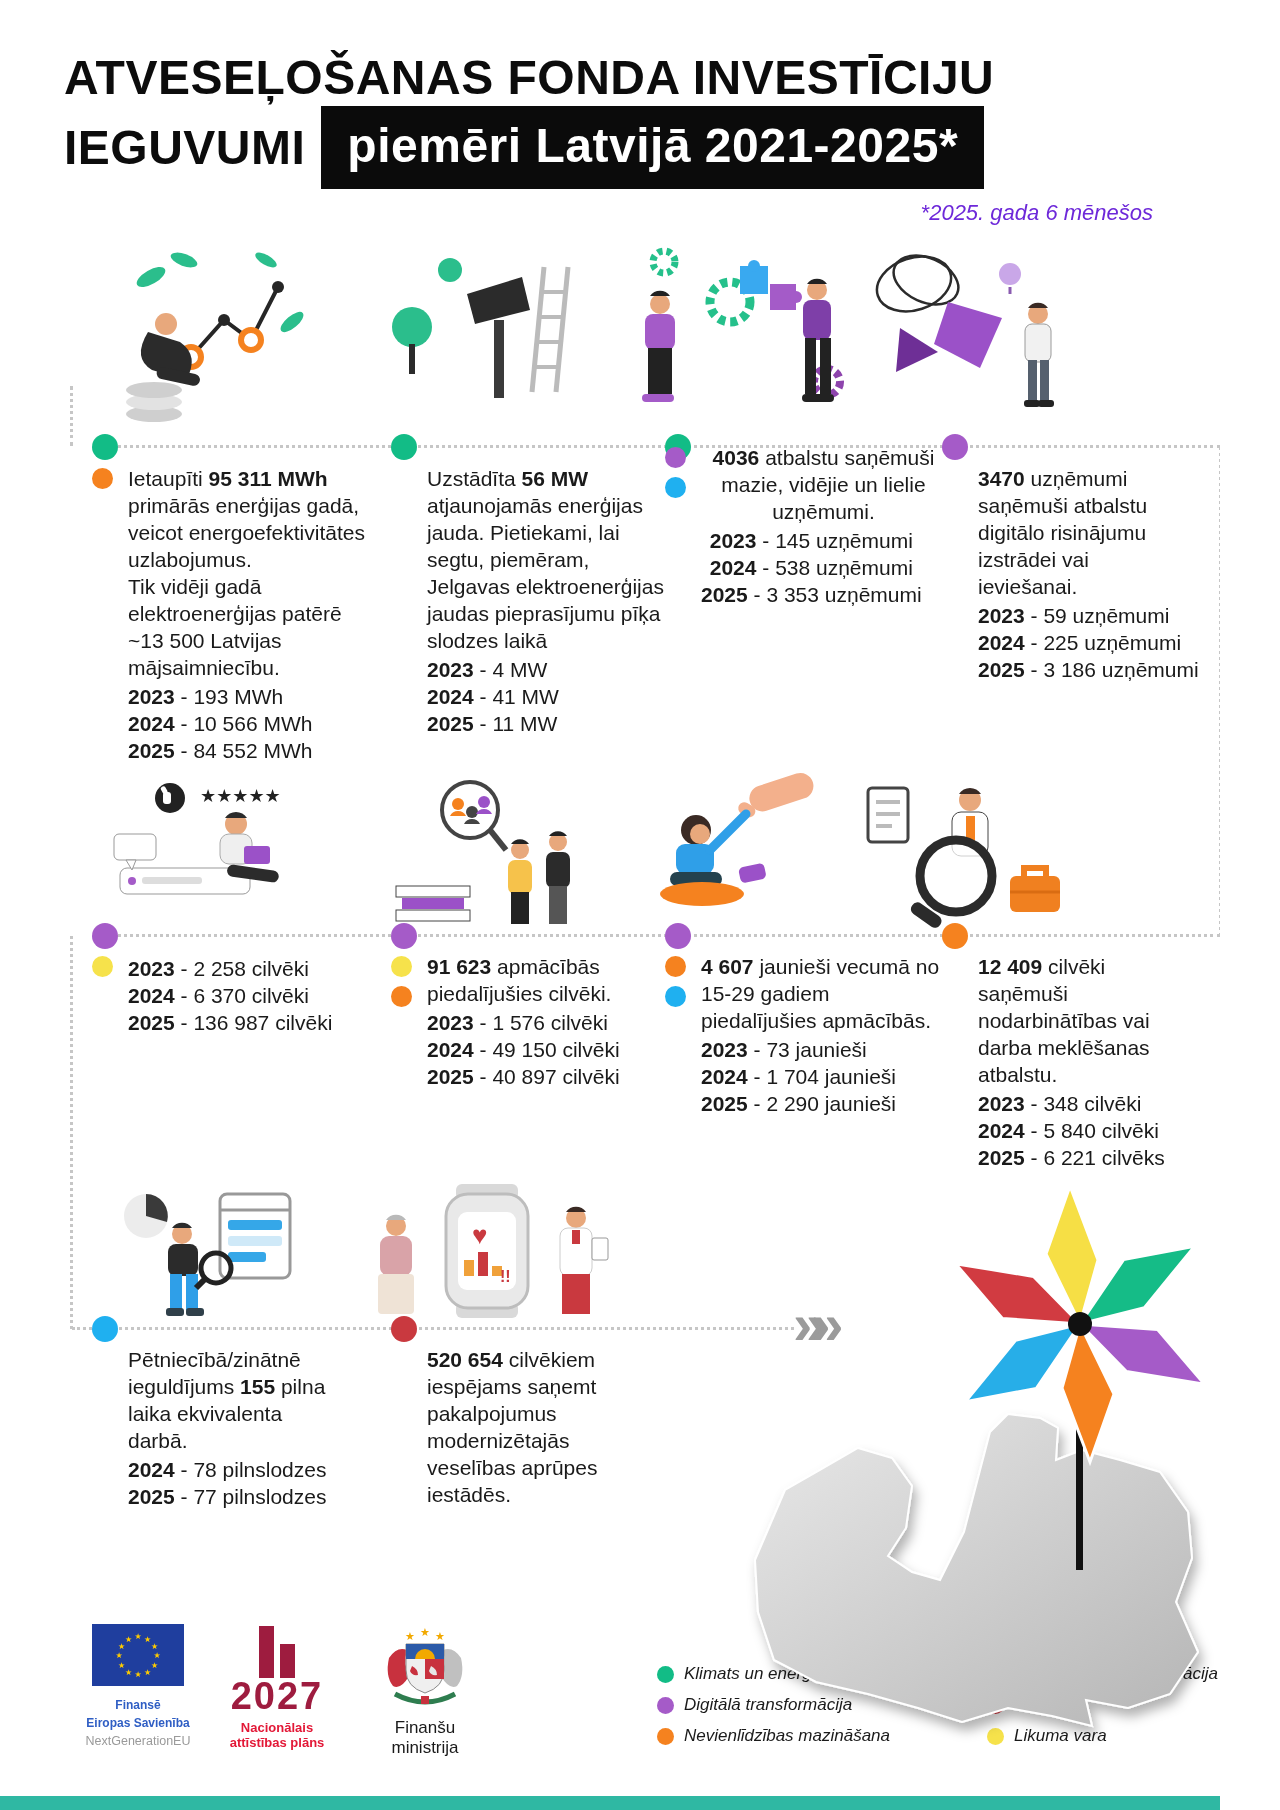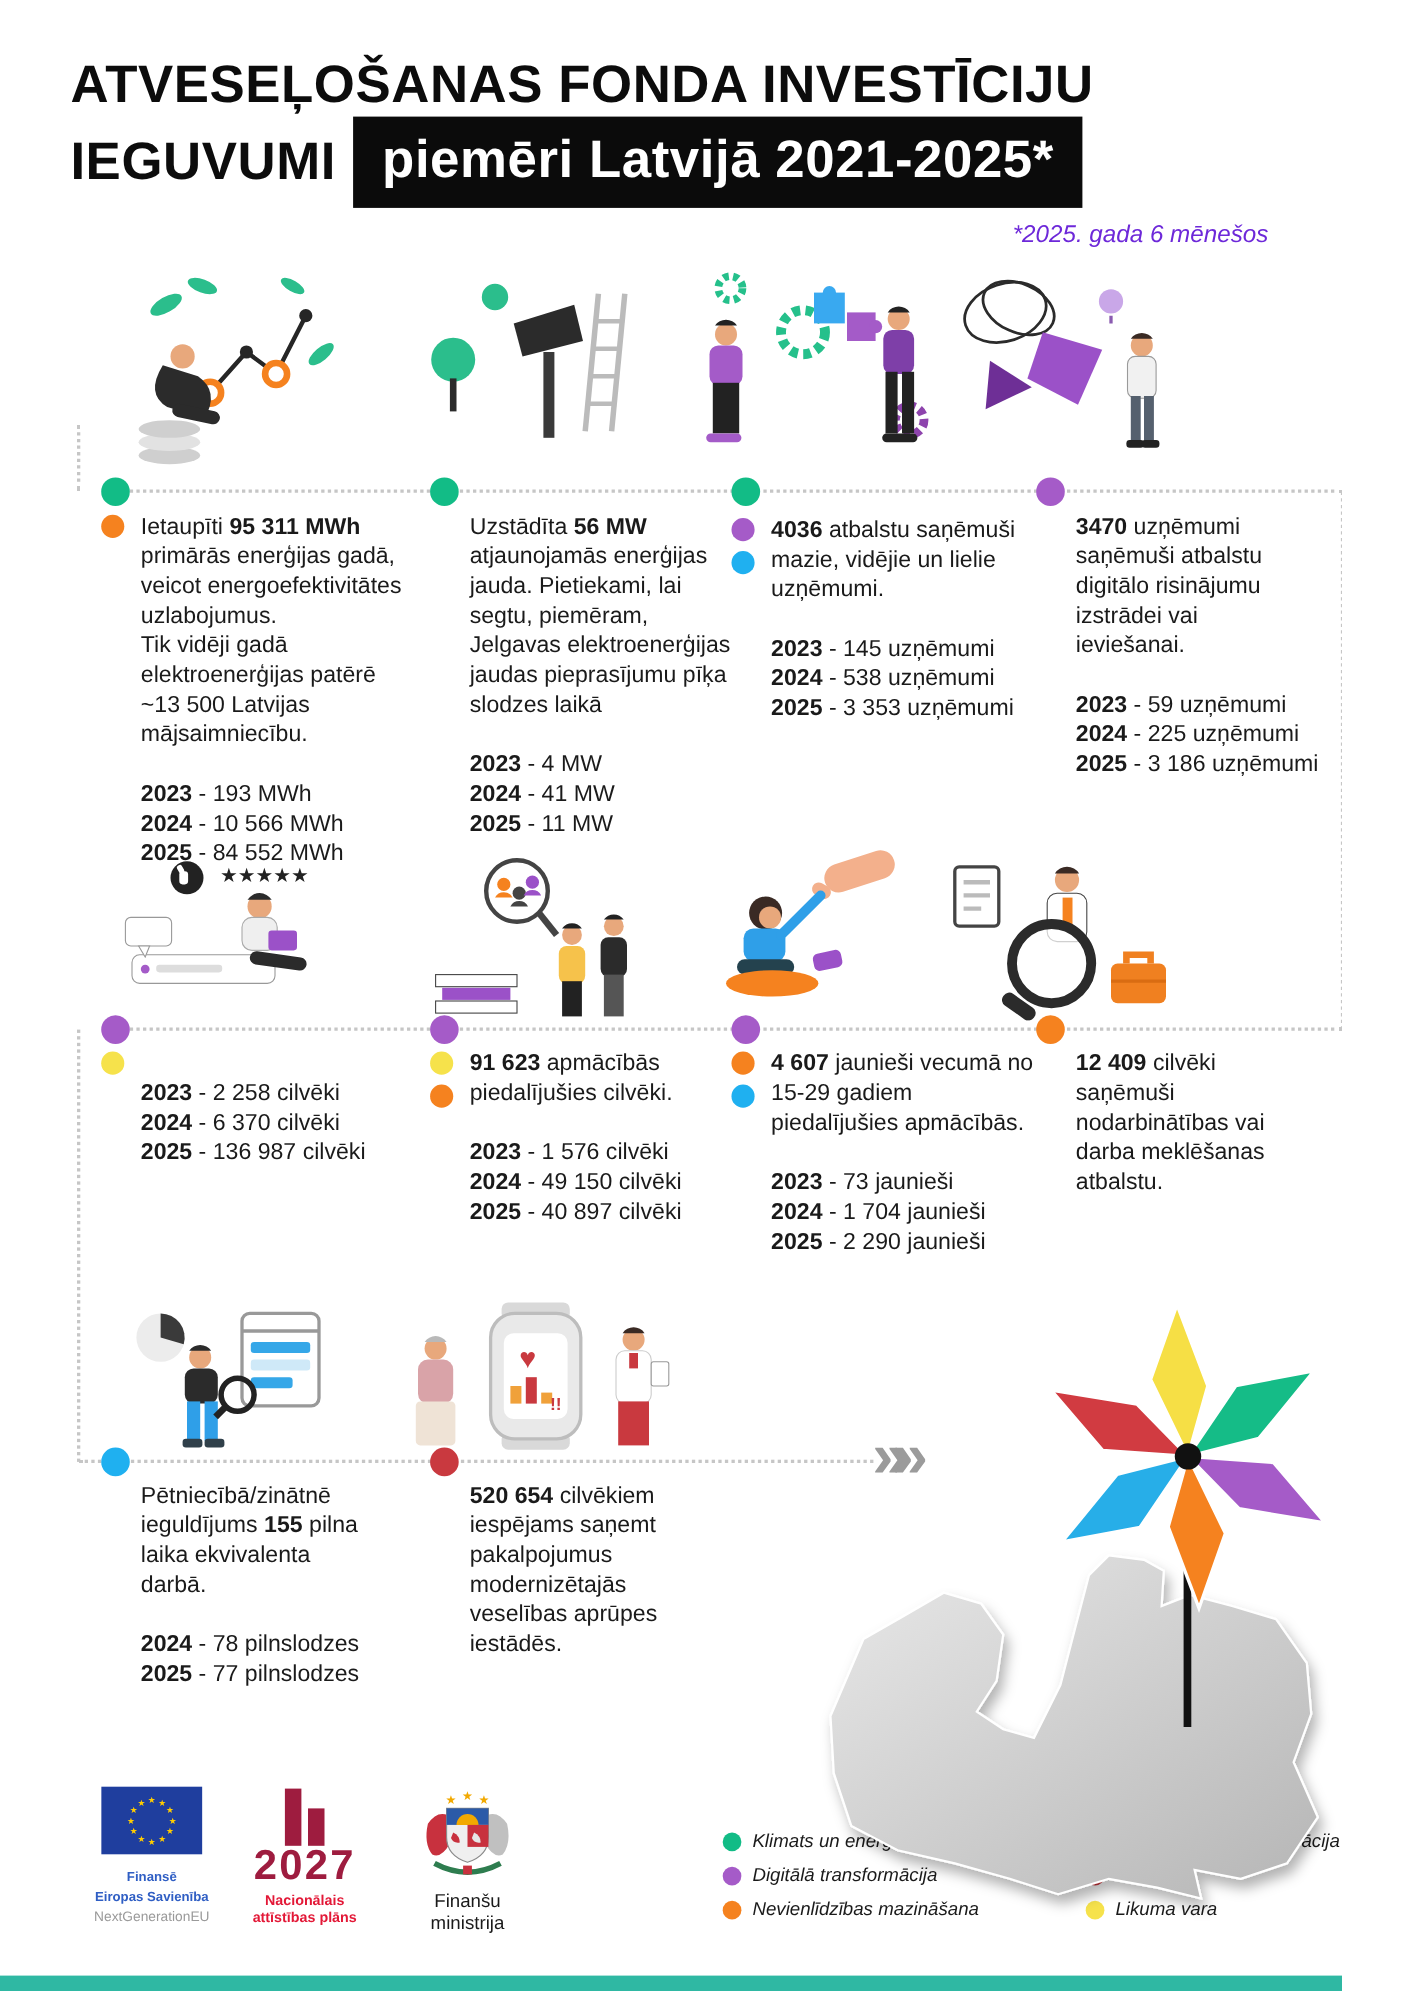--- a/index.html
+++ b/index.html
@@ -20,21 +20,21 @@
   .tl-vr{left:1219px;top:447px;height:489px;}
   .tl-r2{left:105px;top:934px;width:1116px;}
   .tl-vl{left:70px;top:936px;height:393px;}
   .tl-r3{left:72px;top:1327px;width:722px;}
   .chevrons{position:absolute;left:793px;top:1290px;font-size:58px;font-weight:bold;color:#9b9b9b;letter-spacing:-14px;z-index:1;}
   
   .marker{position:absolute;width:26px;height:26px;border-radius:50%;z-index:2;}
   .block{position:absolute;font-size:21px;line-height:27px;z-index:2;}
   .side-dot{position:absolute;left:-36px;width:21px;height:21px;border-radius:50%;}
   .body b{font-weight:bold;}
-  .years{margin-top:27px;white-space:nowrap;width:max-content;}
+  .years{margin-top:2px;white-space:nowrap;width:max-content;}
   .years div{line-height:27px;}
   .years b{font-weight:bold;}
   
   .illus{position:absolute;z-index:1;}
   
   .legend-col{position:absolute;top:1664px;display:flex;flex-direction:column;gap:11px;}
   .legend-col.left{left:657px;}
   .legend-col.right{left:987px;}
   .legend-item{display:flex;align-items:center;gap:10px;font-size:17px;font-style:italic;color:#1a1a1a;}
   .legend-dot{width:17px;height:17px;border-radius:50%;flex:0 0 auto;}
@@ -385,21 +385,21 @@
     <div class="marker" style="left: 391px; top: 434px; background: rgb(18, 188, 134);"></div>
     <div class="block" style="left: 427px; top: 465px; width: 245px;">
       <div class="body"><span>Uzstādīta </span><b>56 MW</b><span> atjaunojamās enerģijas jauda. Pietiekami, lai segtu, piemēram, Jelgavas elektroenerģijas jaudas pieprasījumu pīķa slodzes laikā</span></div>
       <div class="years">
         <div><b>2023</b><span> - 4 MW</span></div>
         <div><b>2024</b><span> - 41 MW</span></div>
         <div><b>2025</b><span> - 11 MW</span></div>
       </div>
     </div>
     <div class="marker" style="left: 665px; top: 434px; background: rgb(18, 188, 134);"></div>
-    <div class="block" style="left: 701px; top: 468px; width: 245px;">
+    <div class="block" style="left: 701px; top: 444px; width: 245px; text-align: center;">
       <span class="side-dot" style="top: 3px; background: rgb(165, 91, 200);"></span>
       <span class="side-dot" style="top: 33px; background: rgb(31, 176, 240);"></span>
       <div class="body"><b>4036</b><span> atbalstu saņēmuši mazie, vidējie un lielie uzņēmumi.</span></div>
       <div class="years">
         <div><b>2023</b><span> - 145 uzņēmumi</span></div>
         <div><b>2024</b><span> - 538 uzņēmumi</span></div>
         <div><b>2025</b><span> - 3 353 uzņēmumi</span></div>
       </div>
     </div>
     <div class="marker" style="left: 942px; top: 434px; background: rgb(165, 91, 200);"></div>
@@ -438,20 +438,25 @@
       <div class="body"><b>4 607</b><span> jaunieši vecumā no 15-29 gadiem piedalījušies apmācībās.</span></div>
       <div class="years">
         <div><b>2023</b><span> - 73 jaunieši</span></div>
         <div><b>2024</b><span> - 1 704 jaunieši</span></div>
         <div><b>2025</b><span> - 2 290 jaunieši</span></div>
       </div>
     </div>
     <div class="marker" style="left: 942px; top: 923px; background: rgb(245, 130, 31);"></div>
     <div class="block" style="left: 978px; top: 953px; width: 185px;">
       <div class="body"><b>12 409</b><span> cilvēki saņēmuši nodarbinātības vai darba meklēšanas atbalstu.</span></div>
+      <div class="years">
+        <div><b>2023</b><span> - 348 cilvēki</span></div>
+        <div><b>2024</b><span> - 5 840 cilvēki</span></div>
+        <div><b>2025</b><span> - 6 221 cilvēks</span></div>
+      </div>
     </div>
     <div class="marker" style="left: 92px; top: 1316px; background: rgb(31, 176, 240);"></div>
     <div class="block" style="left: 128px; top: 1346px; width: 200px;">
       <div class="body"><span>Pētniecībā/zinātnē ieguldījums </span><b>155</b><span> pilna laika ekvivalenta darbā.</span></div>
       <div class="years">
         <div><b>2024</b><span> - 78 pilnslodzes</span></div>
         <div><b>2025</b><span> - 77 pilnslodzes</span></div>
       </div>
     </div>
     <div class="marker" style="left: 391px; top: 1316px; background: rgb(201, 57, 63);"></div>

